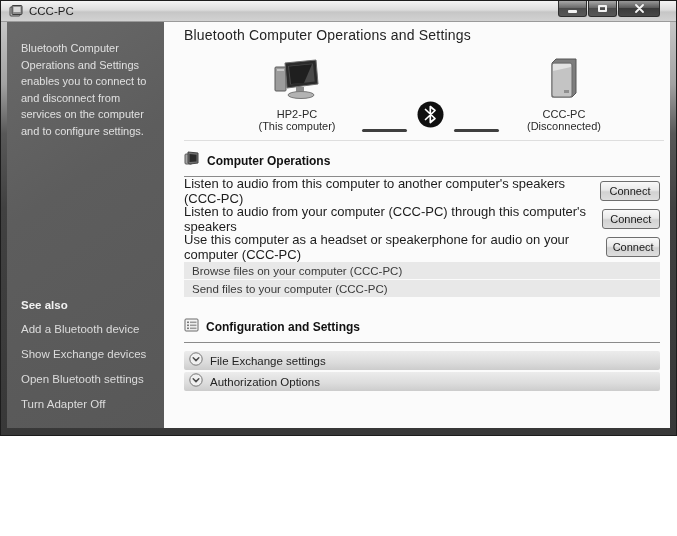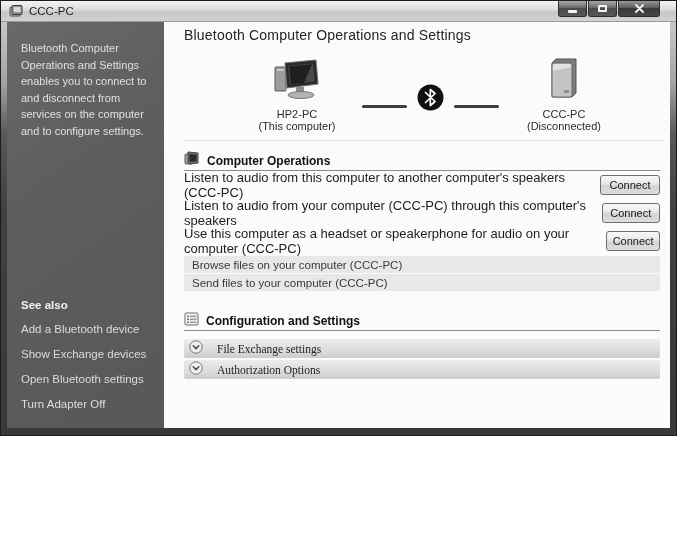--- a/index.html
+++ b/index.html
@@ -60,33 +60,33 @@
   .see-also-title { font-size:11.5px; font-weight:bold; color:#f2f2f2; margin-bottom:12px; }
   .side-link { font-size:11.5px; color:#dcdcdc; margin-bottom:13px; cursor:pointer; }
   .side-link:last-child { margin-bottom:4px; }
 
   
   .main { flex:1; background:#fbfbfb; padding:5px 6px 0 20px; overflow:hidden; }
   .page-title { font-size:14px; color:#242424; letter-spacing:.2px; margin-bottom:8px; }
 
   
   .diagram {
-    display:flex; align-items:center;
+    display:flex; align-items:flex-end;
     padding:6px 45px 8px 58px;
     border-bottom:1px solid #dedede;
     margin-bottom:4px;
   }
   .node { display:flex; flex-direction:column; align-items:center; width:110px; }
   .node-name { font-size:11px; color:#2a2a2a; margin-top:3px; }
   .node-status { font-size:11px; color:#2a2a2a; }
   .connector { flex:1; height:3px; background:#3f3f3f; margin:23px 10px 0 10px; border-radius:2px; }
   .bt-badge { margin-top:10px; flex:0 0 auto; }
 
   
-  .section-header { display:flex; align-items:center; gap:7px; margin-top:10px; padding-bottom:0; border-bottom:1px solid #8a8a8a; margin-right:4px; }
+  .section-header { display:flex; align-items:center; gap:7px; margin-top:10px; padding-bottom:6px; border-bottom:1px solid #8a8a8a; margin-right:4px; }
   .section-title { font-size:12px; font-weight:bold; color:#111; }
 
   .op-row { display:flex; align-items:center; justify-content:space-between; height:28px; margin-right:4px; }
   .op-label { font-size:13px; color:#1c1c1c; }
   .btn {
     width:64px; height:20px;
     font-family:"Liberation Sans", sans-serif;
     font-size:11px; color:#1a1a1a;
     background:linear-gradient(#f9f9f9, #e9e9e9 45%, #d2d2d2 55%, #dedede);
     border:1px solid #6e6e6e; border-radius:3px;
@@ -94,24 +94,24 @@
   }
   .band-row {
     display:flex; align-items:center; height:17px;
     background:#e8e8e8; margin:1px 4px 1px 0; padding-left:8px;
     cursor:pointer;
   }
   .band-label { font-size:11.5px; color:#3a3a3a; }
 
   .config-gap { height:10px; }
   .expander {
-    display:flex; align-items:center; gap:14px;
+    display:flex; align-items:center; gap:7px;
     height:19px; margin:0 4px 2px 0; padding-left:5px;
     background:linear-gradient(#ececec, #dcdcdc 60%, #cccccc);
-    border-radius:2px; cursor:pointer;font-family:Liberation Serif, serif;
+    border-radius:2px; cursor:pointer;
   }
   .expander-label { font-size:11.5px; color:#222; }
 </style>
 </head>
 <body>
 
 <div class="window">
 
   <div class="titlebar">
     <span style="display:flex;">

